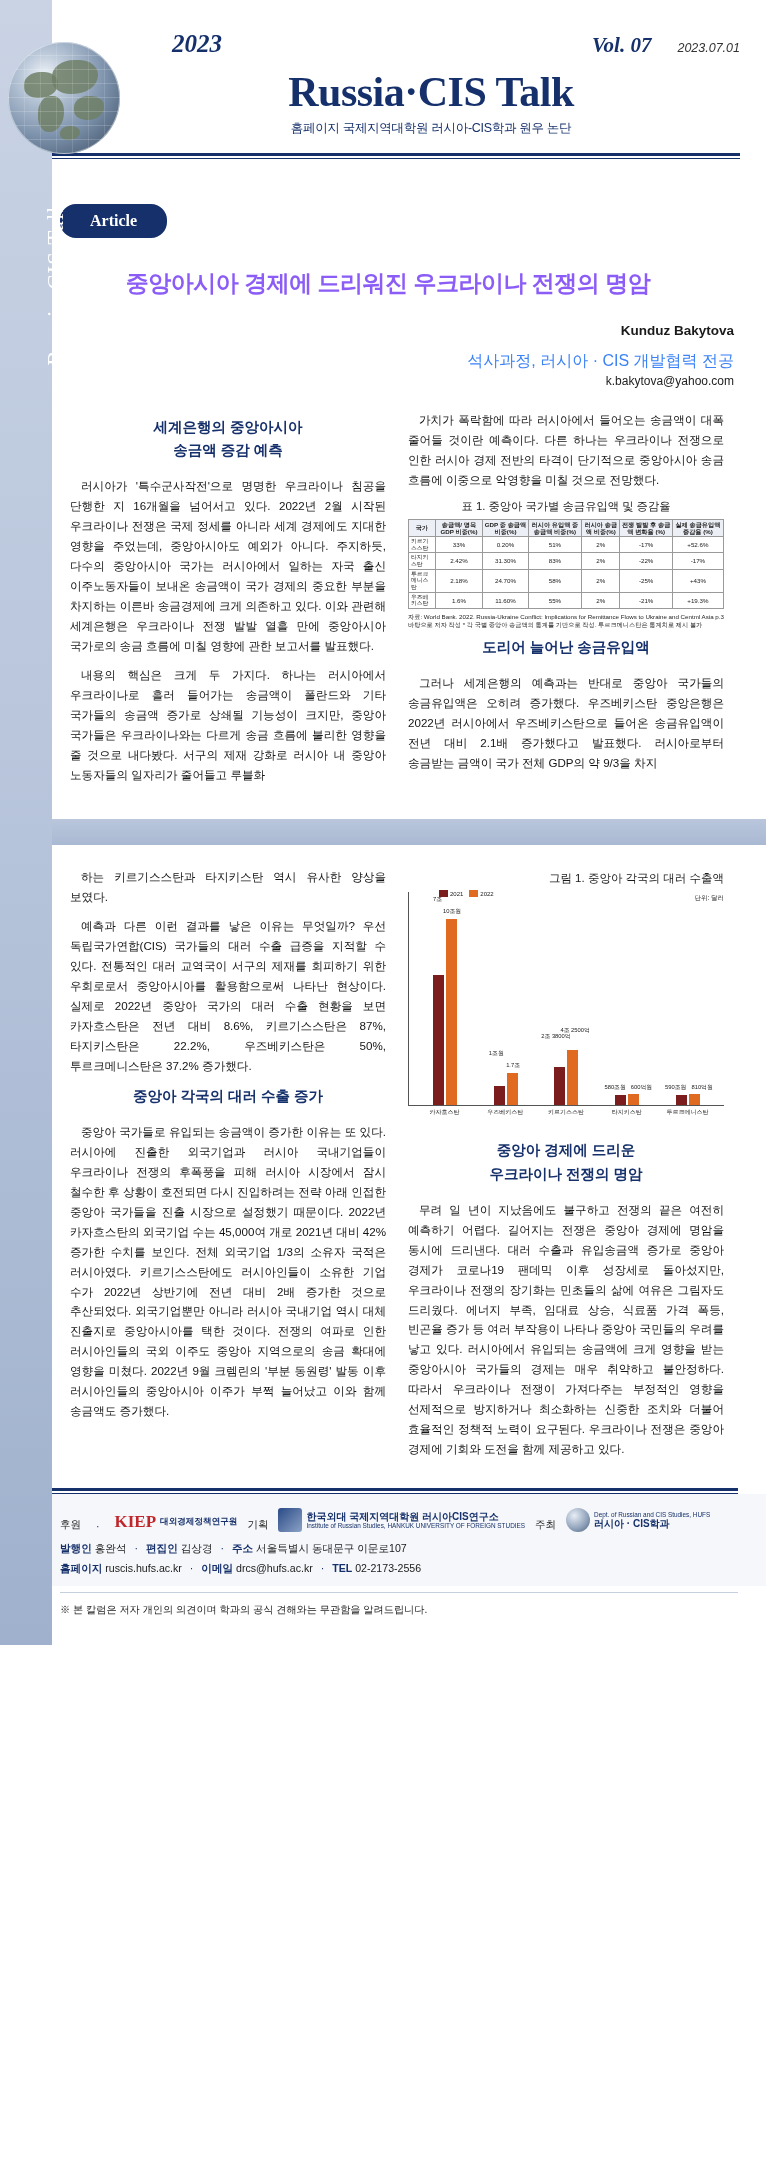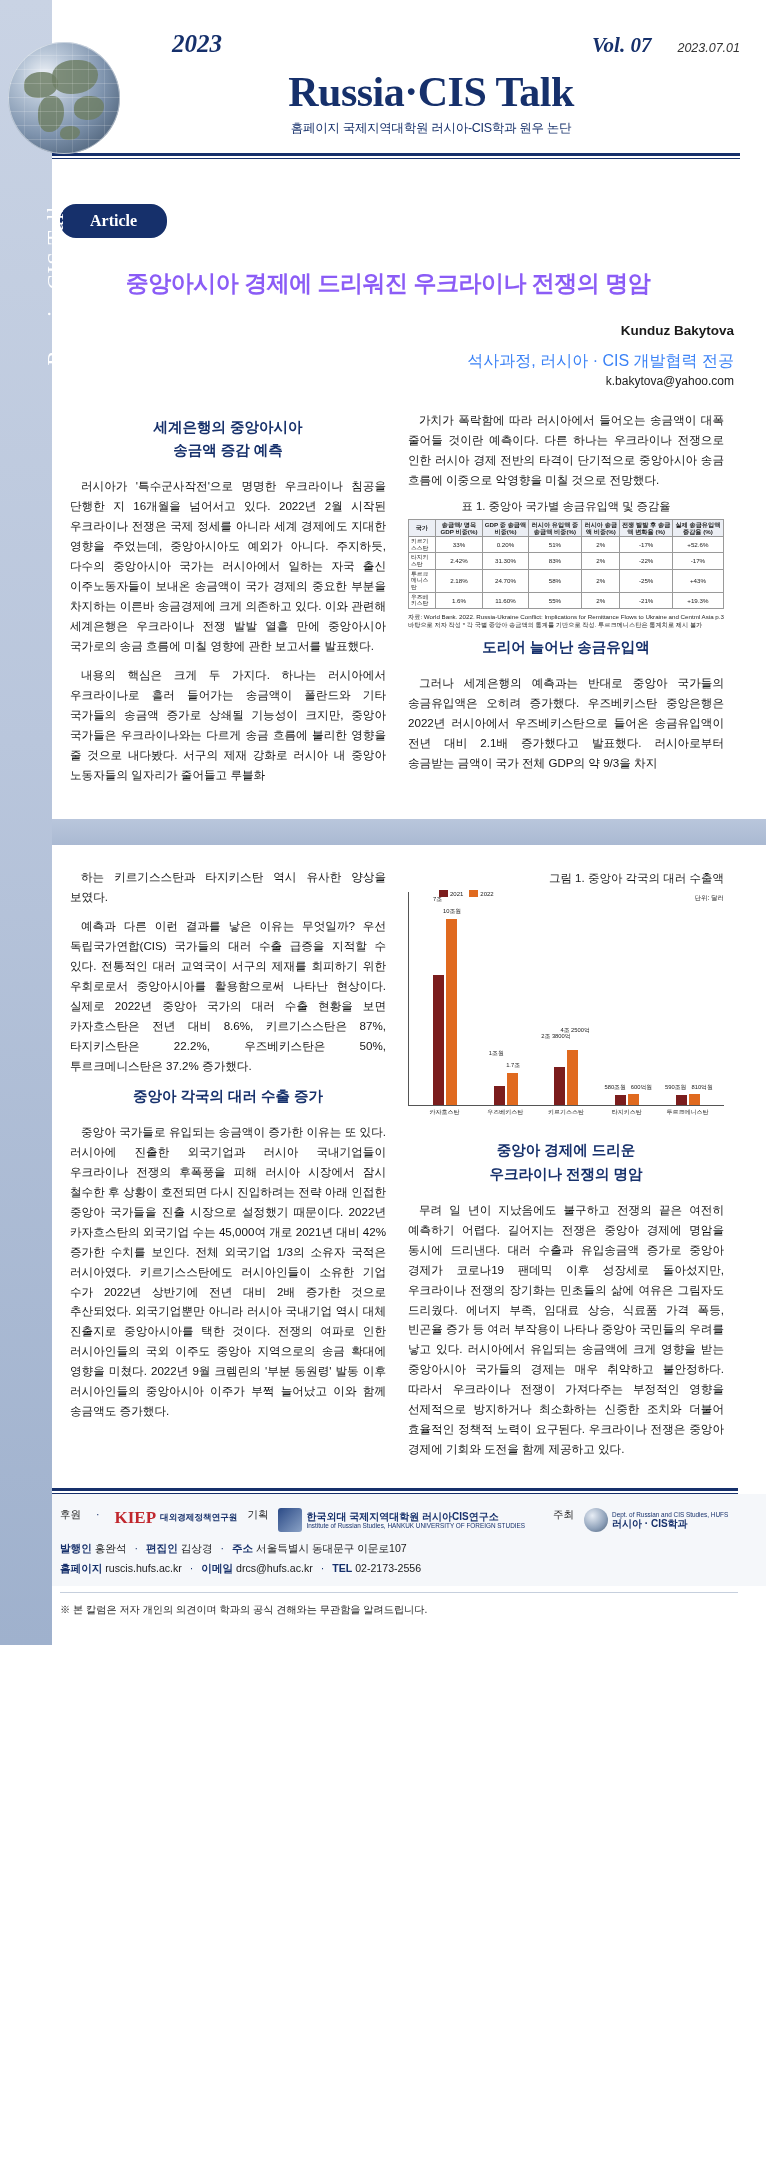--- a/index.html
+++ b/index.html
@@ -150,21 +150,21 @@
   .vlab { position:absolute; top:-11px; font-size:5.8px; white-space:nowrap; left:50%; transform:translateX(-50%); }
   .vlab.single { top:-10px; }
   .xlabels { display:flex; justify-content:space-around; padding:2px 6px 0; }
   .xlabels span { font-size:6px; width:56px; text-align:center; }
 
   
   .footer { margin-top:20px; }
   .foot-rule { height:3px; background:#16306b; margin:0 28px 0 52px; }
   .foot-rule2 { height:1px; background:#16306b; margin:2px 28px 0 52px; }
   .foot-body { background:#f5f7fa; padding:14px 28px 10px 60px; }
-  .foot-row1 { display:flex; align-items:flex-start; gap:10px; font-size:10.5px; flex-wrap:wrap; }
+  .foot-row1 { display:flex; align-items:flex-end; gap:10px; font-size:10.5px; flex-wrap:wrap; }
   .kiep {
     display:flex; align-items:center; gap:4px;
   }
   .kiep .k1 { color:#c0272d; font-weight:bold; font-family:"Liberation Serif",serif; font-size:17px; }
   .kiep .k2 { font-size:8.6px; color:#16306b; line-height:1.05; font-weight:bold;}
   .logo-box { display:flex; align-items:center; gap:4px; }
   .logo-mark {
     width:24px; height:24px; border-radius:50%;
     background:radial-gradient(circle at 35% 32%, #e7edf5, #8c9fb8 60%, #4a5e76);
   }
@@ -401,21 +401,21 @@
           </span>
         </span>
         <span>기획</span>
         <span class="logo-box">
           <span class="logo-mark sq"></span>
           <span class="logo-txt">
             <b>한국외대 국제지역대학원 러시아CIS연구소</b>
             <span>Institute of Russian Studies, HANKUK UNIVERSITY OF FOREIGN STUDIES</span>
           </span>
         </span>
-        <span style="margin-left:18px">주최</span>
+        <span style="">주최</span>
         <span class="logo-box">
           <span class="logo-mark"></span>
           <span class="logo-txt">
             <span>Dept. of Russian and CIS Studies, HUFS</span>
             <b>러시아 · CIS학과</b>
           </span>
         </span>
       </div>
 
       <div class="foot-row2">

